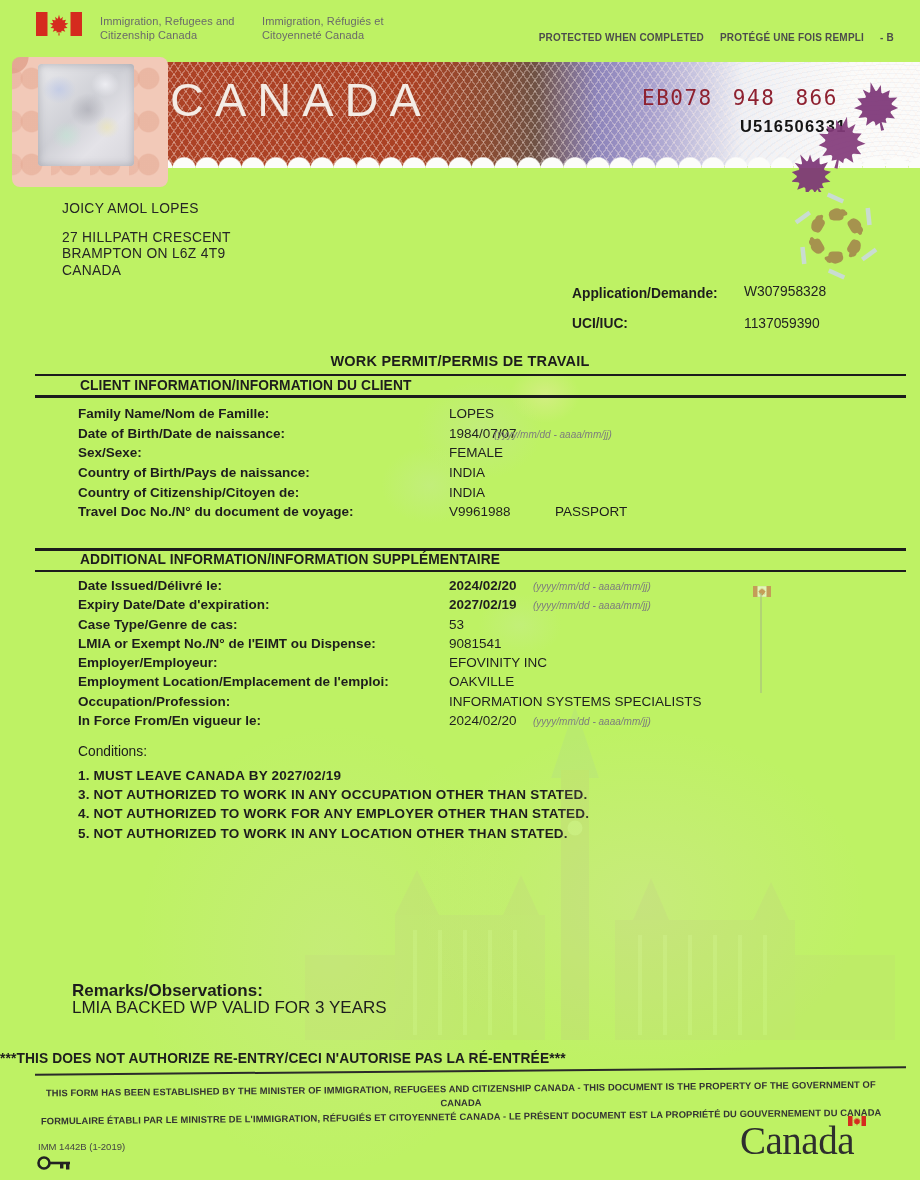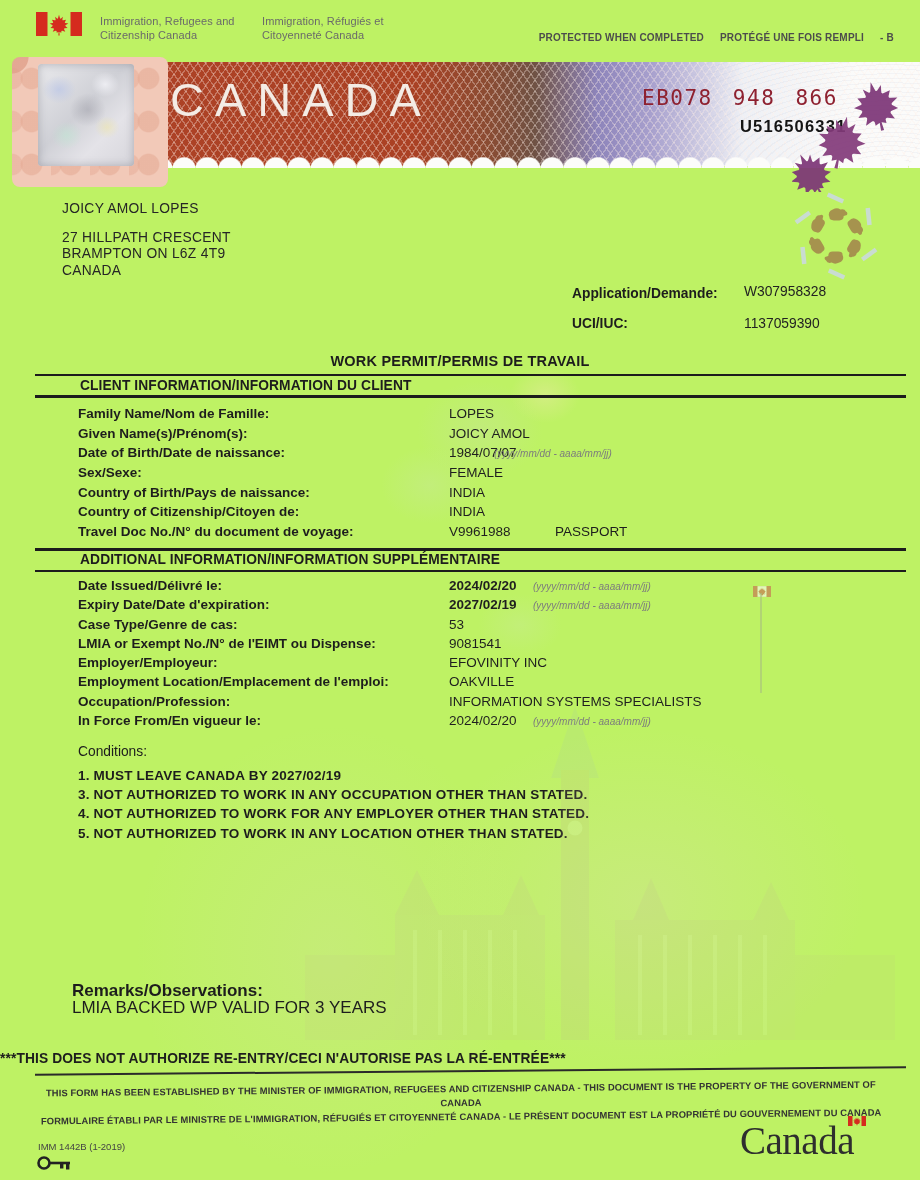--- a/index.html
+++ b/index.html
@@ -199,24 +199,20 @@
 
   <div class="doc-title">WORK PERMIT/PERMIS DE TRAVAIL</div>
   <div class="rule" style="top:374px;height:1.5px"></div>
   <div class="sec-head" style="top:378px">CLIENT INFORMATION/INFORMATION DU CLIENT</div>
   <div class="rule" style="top:395px;height:2.5px"></div>
 
   <div class="rows" style="top:406px">
     <div class="frow">
       <span class="lbl">Family Name/Nom de Famille:</span>
       <span class="val">LOPES</span>
-    </div>
-    <div class="frow">
-      <span class="lbl">Given Name(s)/Prénom(s):</span>
-      <span class="val">JOICY AMOL</span>
     </div>
     <div class="frow">
       <span class="lbl">Date of Birth/Date de naissance:</span>
       <span class="val">1984/07/07</span>
       <span class="hint">(yyyy/mm/dd - aaaa/mm/jj)</span>
     </div>
     <div class="frow">
       <span class="lbl">Sex/Sexe:</span>
       <span class="val">FEMALE</span>
     </div>

